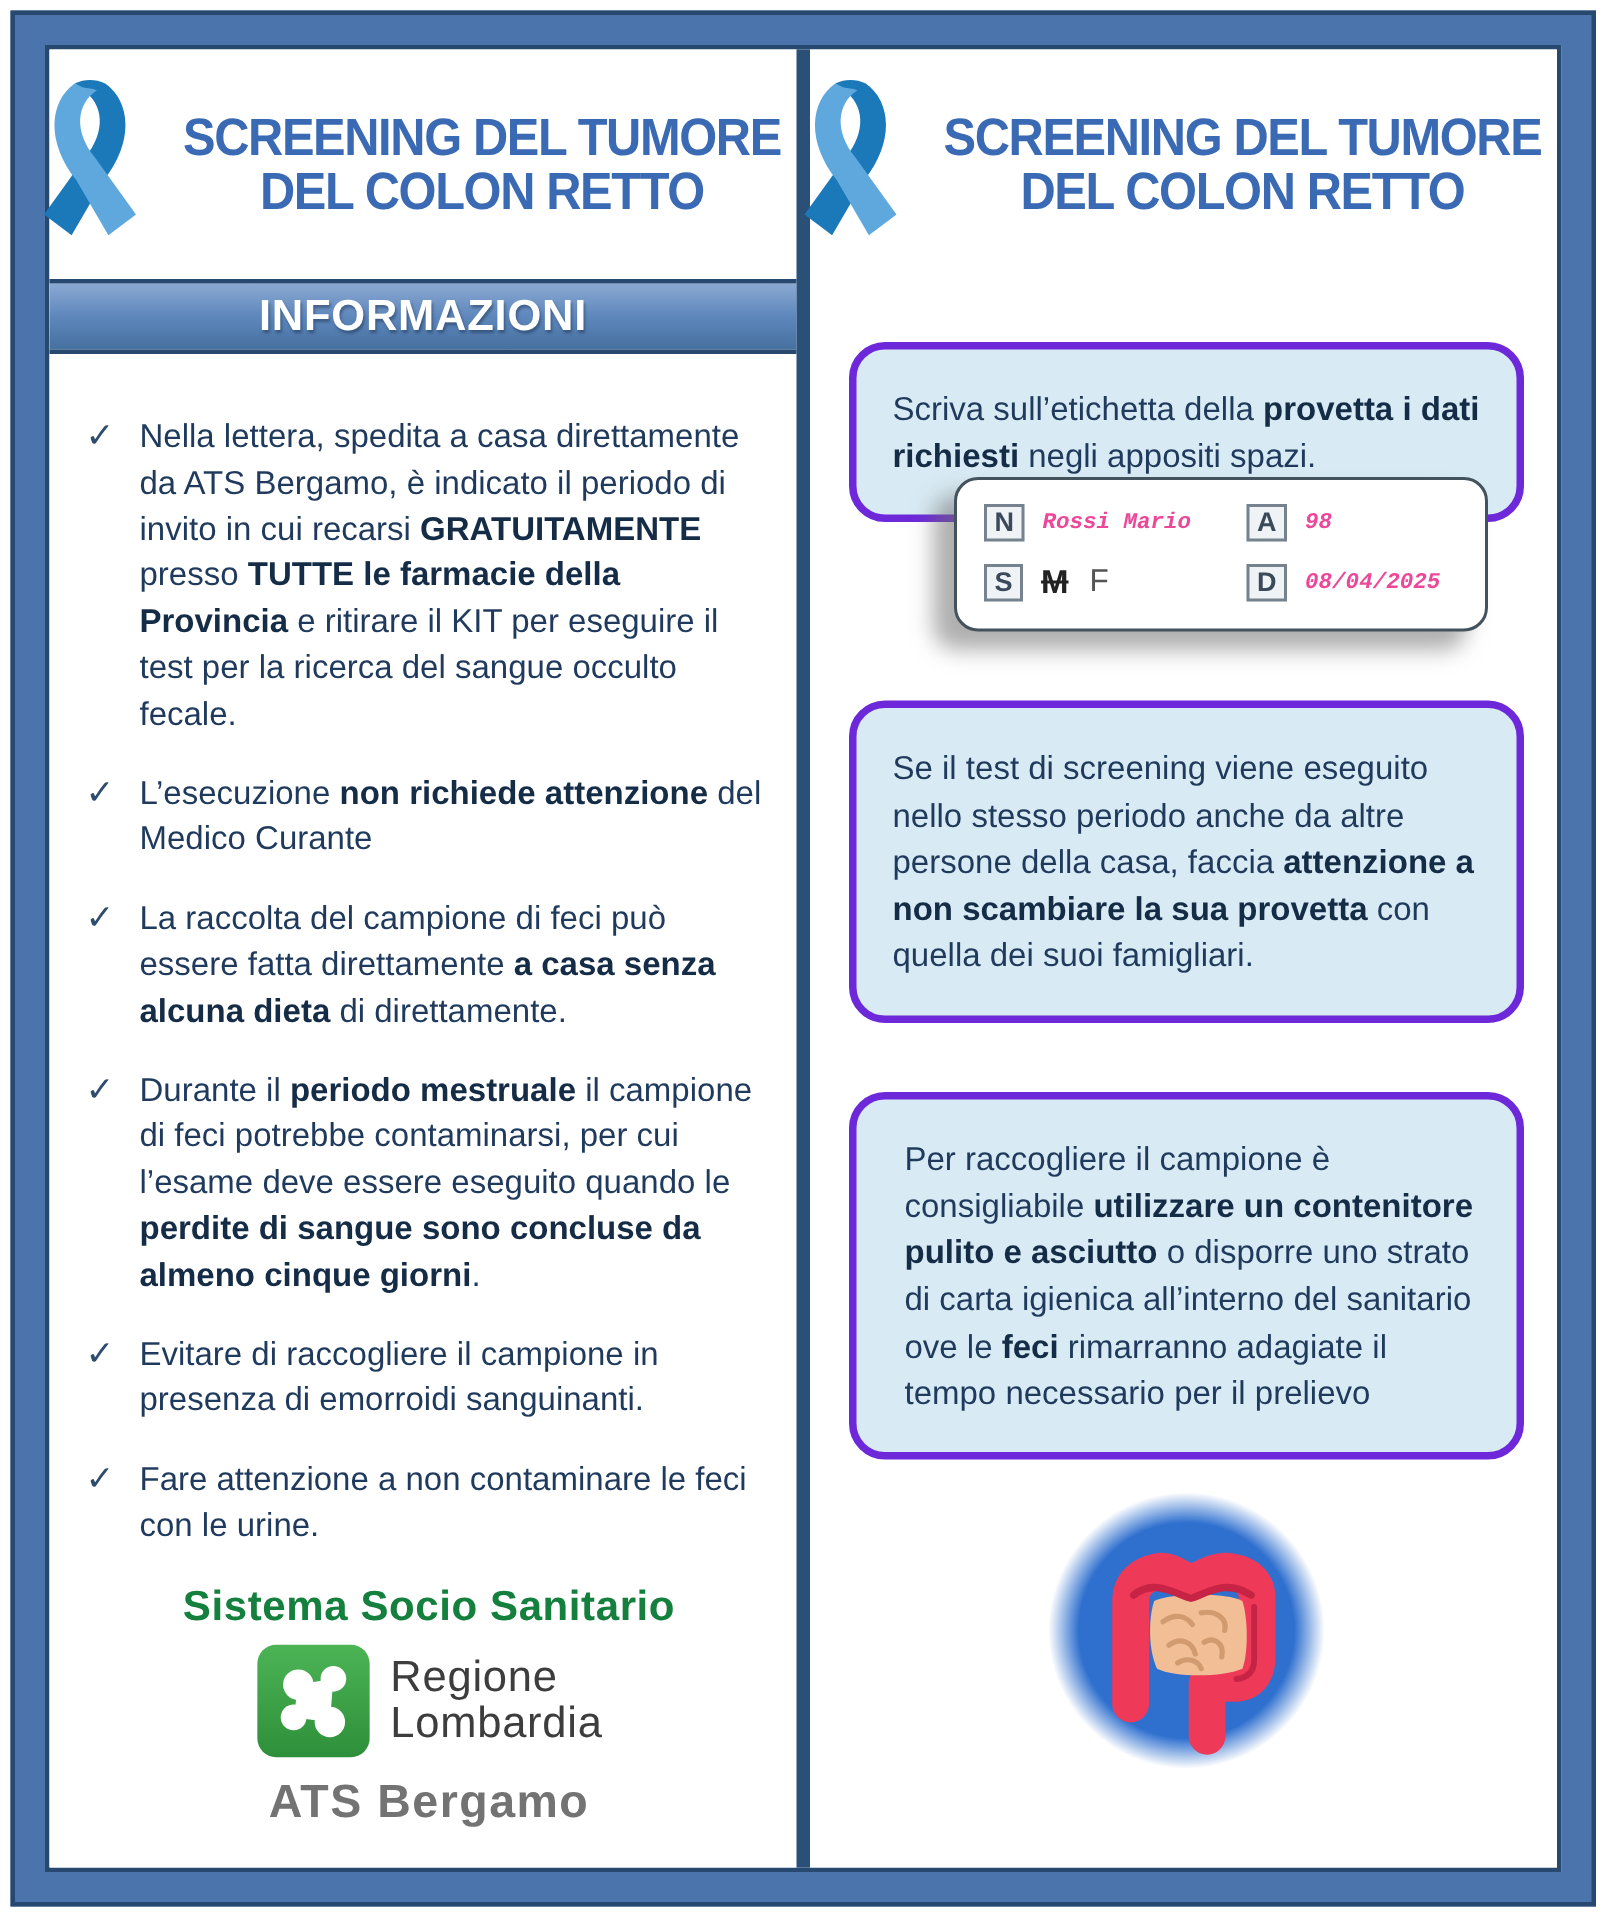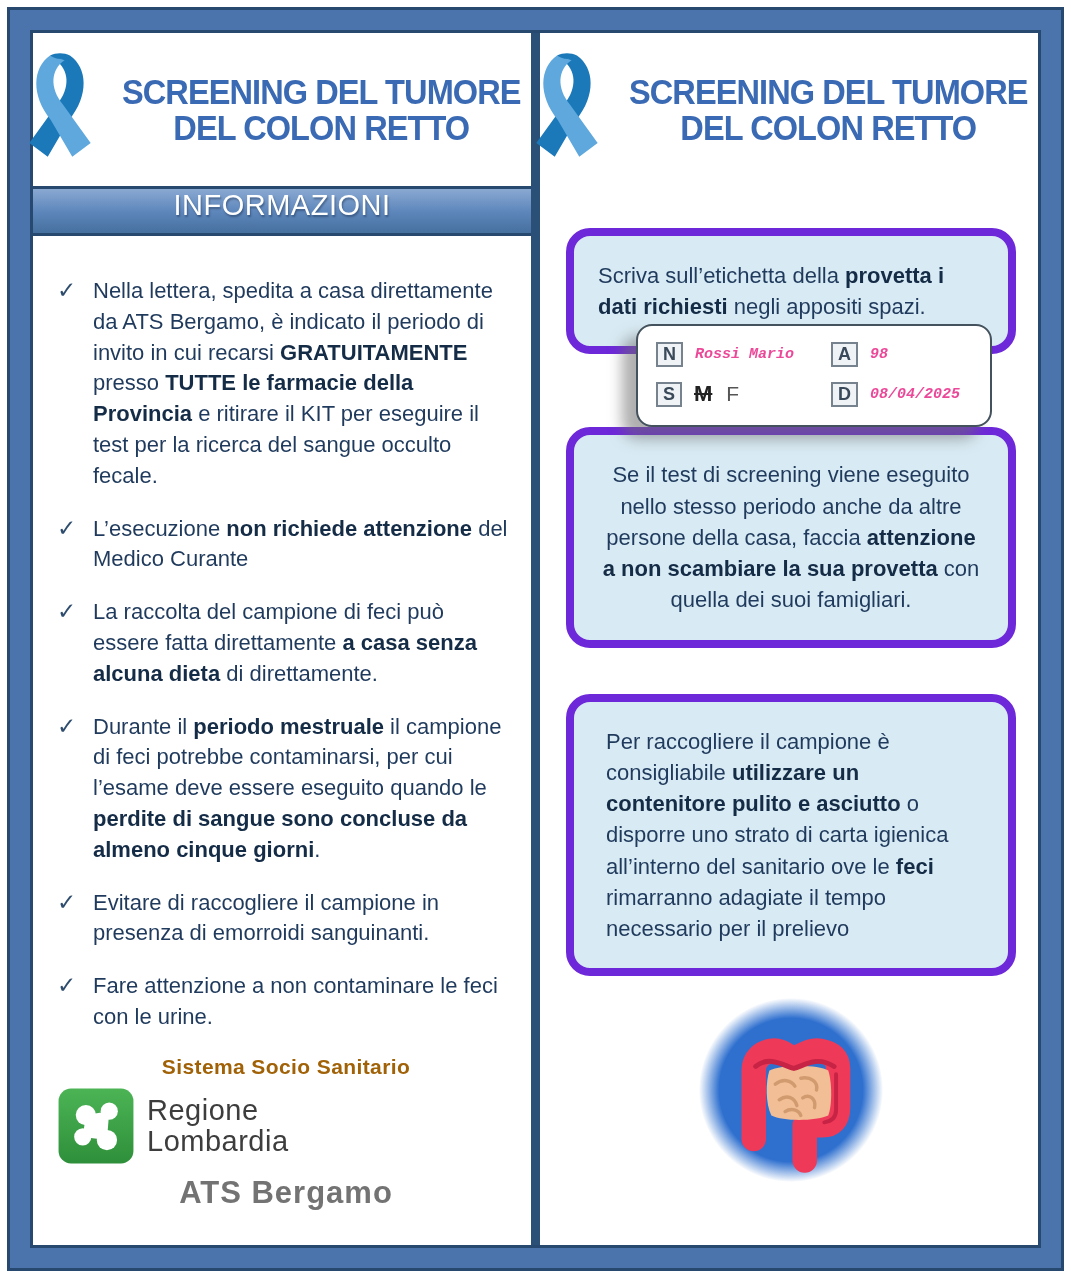--- a/index.html
+++ b/index.html
@@ -21,58 +21,58 @@
   
   .panel-top{height:153px;display:flex;align-items:center;justify-content:center;gap:16px;padding:0 6px;}
   .ribbon{width:92px;height:124px;flex:0 0 auto;}
   .title{
     color:#3a6ab3;font-weight:bold;font-size:35px;line-height:1.02;text-align:center;
     letter-spacing:-1px;transform:scaleX(.93);transform-origin:left center;white-space:nowrap;
   }
   .header-bar{
     height:44px;flex:0 0 auto;border-top:3px solid #27496f;border-bottom:3px solid #27496f;
     background:linear-gradient(180deg,#8aa9d2 0%,#5d86bb 52%,#46709e 100%);
-    color:#ffffff;font-weight:normal;font-size:29px;letter-spacing:.5px;
-    display:flex;align-items:flex-start;justify-content:center;
+    color:#ffffff;font-weight:bold;font-size:29px;letter-spacing:.5px;
+    display:flex;align-items:center;justify-content:center;
     text-shadow:1px 2px 2px rgba(20,40,70,.45);
   }
   
   .content-left{flex:1;padding:40px 16px 0 24px;}
   .bullets{list-style:none;margin:0;padding:0;}
   .bullets li{display:flex;gap:10px;font-size:22px;line-height:1.4;color:#1f3a5c;margin-bottom:22px;}
   .check{flex:0 0 26px;color:#2e4d6e;font-size:23px;line-height:1.3;}
   .bullets b,.info-box b{color:#152c47;}
   .logo-block{text-align:center;margin-top:4px;}
-  .sistema{color:#a16207;font-size:21px;font-weight:bold;letter-spacing:.4px;}
-  .logo-row{display:flex;align-items:center;justify-content:flex-start;gap:12px;margin-top:8px;}
+  .sistema{color:#15803d;font-size:28px;font-weight:bold;letter-spacing:.4px;}
+  .logo-row{display:flex;align-items:center;justify-content:center;gap:12px;margin-top:8px;}
   .rosa{width:78px;height:78px;flex:0 0 auto;}
   .regione{text-align:left;color:#3d3d3d;font-size:29px;line-height:1.05;font-weight:500;letter-spacing:.5px;}
   .ats{color:#737373;font-size:31px;font-weight:bold;margin-top:10px;letter-spacing:1px;}
   
   .content-right{flex:1;padding:42px 22px 0 26px;}
   .info-box{
-    background:#d8eaf3;border:8px solid #6d28d9;border-radius:24px;
+    background:#d8eaf3;border:5px solid #6d28d9;border-radius:24px;
     padding:24px 24px;font-size:22px;line-height:1.42;color:#1f3a5c;box-sizing:border-box;
   }
   .label-card{
     position:relative;z-index:2;width:356px;margin:-30px 0 0 70px;
     background:#ffffff;border:2px solid #44525e;border-radius:16px;
     padding:16px 18px 18px;box-sizing:border-box;
     box-shadow:-14px 12px 14px rgba(110,110,110,.55);
   }
   .label-grid{display:grid;grid-template-columns:1.2fr 1fr;row-gap:14px;column-gap:6px;align-items:center;}
   .lrow{display:flex;align-items:center;white-space:nowrap;}
   .kbox{
     display:inline-block;border:2px solid #76828e;background:#f0f3f6;color:#3a4a5a;
     font-size:18px;font-weight:bold;padding:0 5px;line-height:21px;margin-right:12px;
   }
   .hand{font-family:Liberation Mono, monospace;font-style:italic;font-weight:bold;font-size:15px;color:#ec4899;}
   .sex-m{font-family:"Liberation Sans",sans-serif;font-style:normal;text-decoration:line-through;font-size:22px;color:#222;}
   .sex-f{font-size:21px;color:#555;margin-left:14px;font-weight:normal;font-family:"Liberation Sans",sans-serif;}
-  .box2{text-align:center;}
+  .box2{margin-top:46px;}
   .box3{margin-top:46px;padding-left:32px;}
   .intestine-wrap{display:flex;justify-content:center;margin-top:16px;}
   .intestine{width:196px;height:196px;}
 </style>
 </head>
 <body>
 
 <div class="poster">
   <div class="frame">
     <div class="inner">

